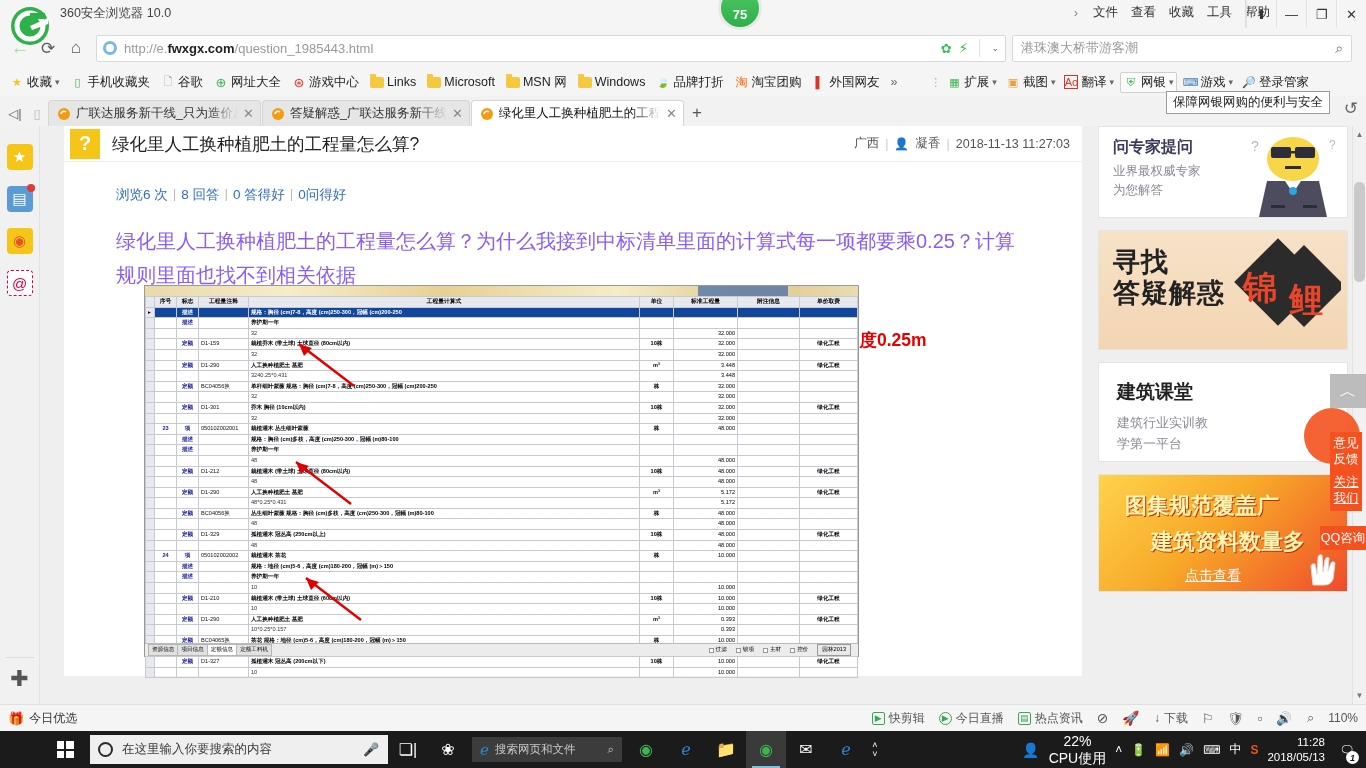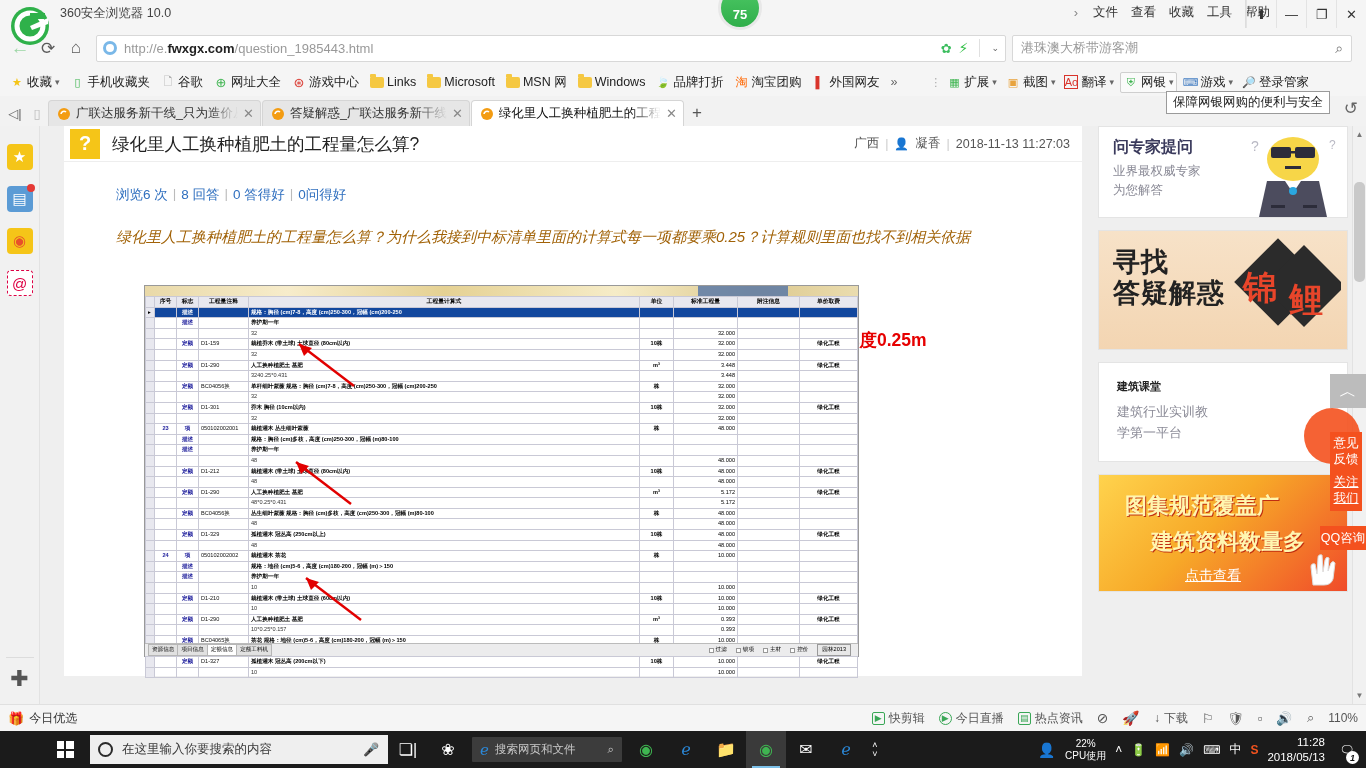--- a/index.html
+++ b/index.html
@@ -143,21 +143,21 @@
   .person-ico { font-size:12px; }
 
   .stats { margin:24px 0 0 52px; font-size:13.5px; color:#2f6fbf; display:flex; gap:5px; }
   .stats .sep { color:#bbb; }
 
   .red-note { position:absolute; color:#e60000; font-weight:bold; }
   .red-note-1 { left:383px; top:200px; font-size:17.5px; }
   .red-note-2 { left:673px; top:202px; font-size:17.5px; }
 
   .q-body {
-    margin:20px 52px 0 52px; font-size:15px; color:#a16207; line-height:1.7;font-style:italic;
+    margin:20px 52px 0 52px; font-size:20px; color:#8b5cf6; line-height:1.7;
   }
 
   
   .sheet-wrap { position:absolute; left:80px; top:159px; width:715px; height:372px; background:#fff; border:1px solid #999; }
   .sheet-gold {
     height:10px; width:100%;
     background:linear-gradient(90deg,#e9d9a8,#f7eccb 20%,#e5d193 42%,#f6ecc8 66%,#ddc98e 86%,#eadcaf);
     position:relative; overflow:hidden;
   }
   .sheet-gold:after {
@@ -203,21 +203,21 @@
   .ad-expert { height:92px; padding:10px 0 0 14px; position:relative; }
   .ad-expert h4 { font-size:16px; color:#3a3a5c; font-weight:bold; }
   .ad-expert p { font-size:12.5px; color:#8a8a96; line-height:1.55; margin-top:4px; }
   .mascot {
     position:absolute; right:2px; bottom:0; width:104px; height:84px;
   }
   .ad-koi { height:120px; background:linear-gradient(#f7e2c8,#f3d5b2); position:relative; }
   .koi-text { position:absolute; left:14px; top:16px; font-size:27px; font-weight:bold; color:#222; line-height:1.15; letter-spacing:1px;}
   .koi-dia { position:absolute; right:6px; top:6px; width:108px; height:108px; }
   .ad-class { height:100px; padding:16px 0 0 18px; }
-  .ad-class h4 { font-size:11px; color:#222; font-weight:bold; }
+  .ad-class h4 { font-size:19px; color:#222; font-weight:bold; }
   .ad-class p { font-size:13px; color:#8a8a96; line-height:1.6; margin-top:8px; }
   .ad-atlas { height:118px; position:relative; background:linear-gradient(135deg,#ffd34d,#f7a928 45%,#f04b2a); overflow:hidden;}
   .atlas-t1 { position:absolute; left:26px; top:16px; font-size:22px; font-weight:bold; color:#fff6b0; text-shadow:1px 1px 0 #c02d10; }
   .atlas-t2 { position:absolute; left:52px; top:52px; font-size:22px; font-weight:bold; color:#fff6b0; text-shadow:1px 1px 0 #c02d10; }
   .atlas-t3 { position:absolute; left:86px; top:92px; font-size:14px; color:#fff; text-decoration:underline; }
 
   .side-float { position:absolute; right:0; top:248px; width:36px; z-index:20; }
   .sf-top { width:36px; height:34px; background:#bcbcbc; color:#fff; display:flex; align-items:center; justify-content:center; font-size:17px;}
   .sf-red { position:absolute; right:6px; top:34px; width:56px; height:56px; border-radius:50%; background:#f4511e; opacity:.9;}
   .sf-btn { width:32px; padding:4px 0; background:#f4511e; color:#fff; font-size:12.5px; text-align:center; line-height:1.25; position:relative; z-index:3; margin-top:24px; }
@@ -255,21 +255,21 @@
   .circle-o { width:15px; height:15px; border:2px solid #2b2b2b; border-radius:50%; flex:0 0 auto;}
   .mic { margin-left:auto; font-size:13px; color:#333; }
   .tb-ico { width:40px; height:37px; display:flex; align-items:center; justify-content:center; color:#fff; font-size:16px; position:relative;}
   .tb-e-search {
     width:150px; height:25px; background:#3c3c3c; display:flex; align-items:center; gap:6px;
     padding:0 8px; font-size:11.5px; color:#c9c9c9; margin:0 4px; border-radius:1px;
   }
   .tb-active:after { content:""; position:absolute; bottom:0; left:6px; right:6px; height:2px; background:#7cc0e8; }
   .tb-hl { background:#3a3a3a; }
   .tray { margin-left:auto; display:flex; align-items:center; gap:9px; padding-right:6px; color:#fff; font-size:12px; }
-  .cpu { text-align:center; font-size:10px; line-height:1.15; color:#fff; }
+  .cpu { text-align:center; font-size:14px; line-height:1.15; color:#fff; }
   .clock { text-align:right; font-size:11.5px; line-height:1.3; color:#fff; }
   .notif { width:26px; height:37px; display:flex; align-items:center; justify-content:center; position:relative; }
   .nbadge { position:absolute; right:1px; bottom:4px; width:13px; height:13px; border-radius:50%; background:#fff; color:#111; font-size:9px; display:flex; align-items:center; justify-content:center; font-weight:bold;}
   .updown { display:flex; flex-direction:column; align-items:center; justify-content:center; width:18px; height:37px; color:#fff; font-size:9px; line-height:1; }
 </style>
 </head>
 <body>
 
 <div id="browser-window">
 

